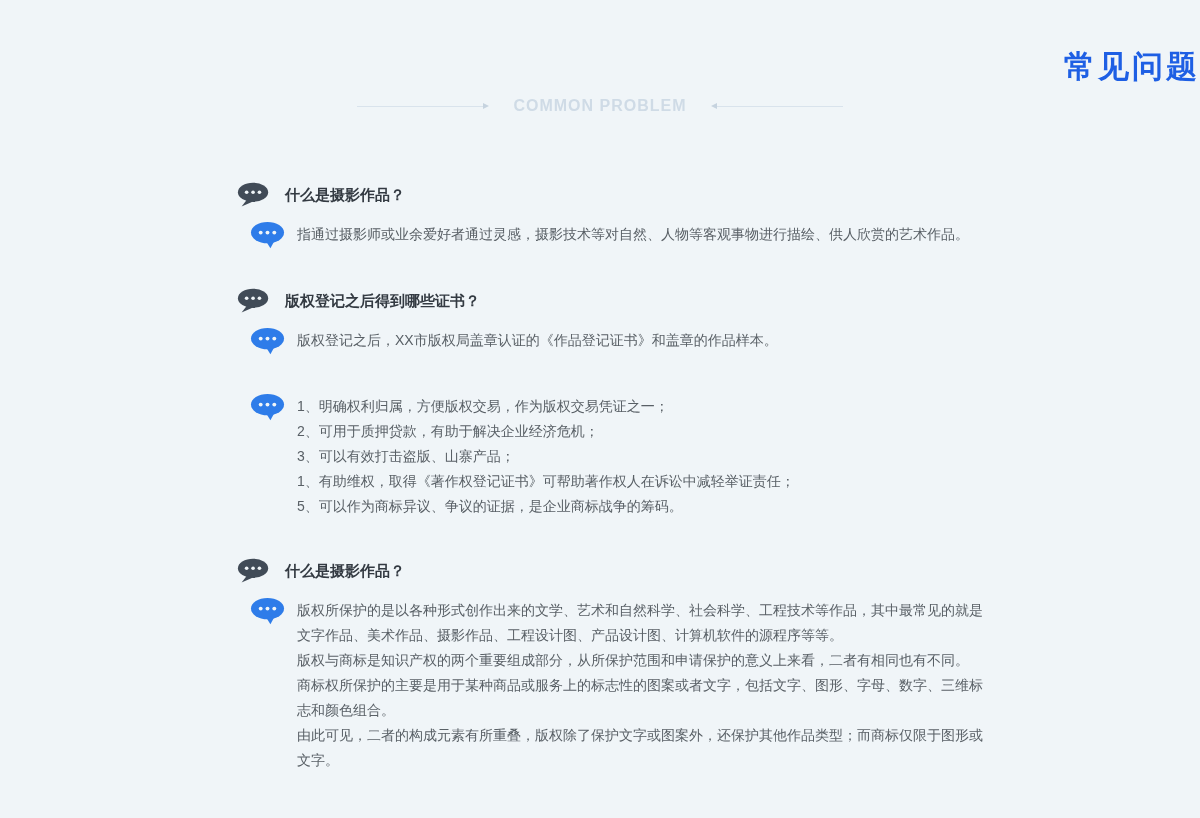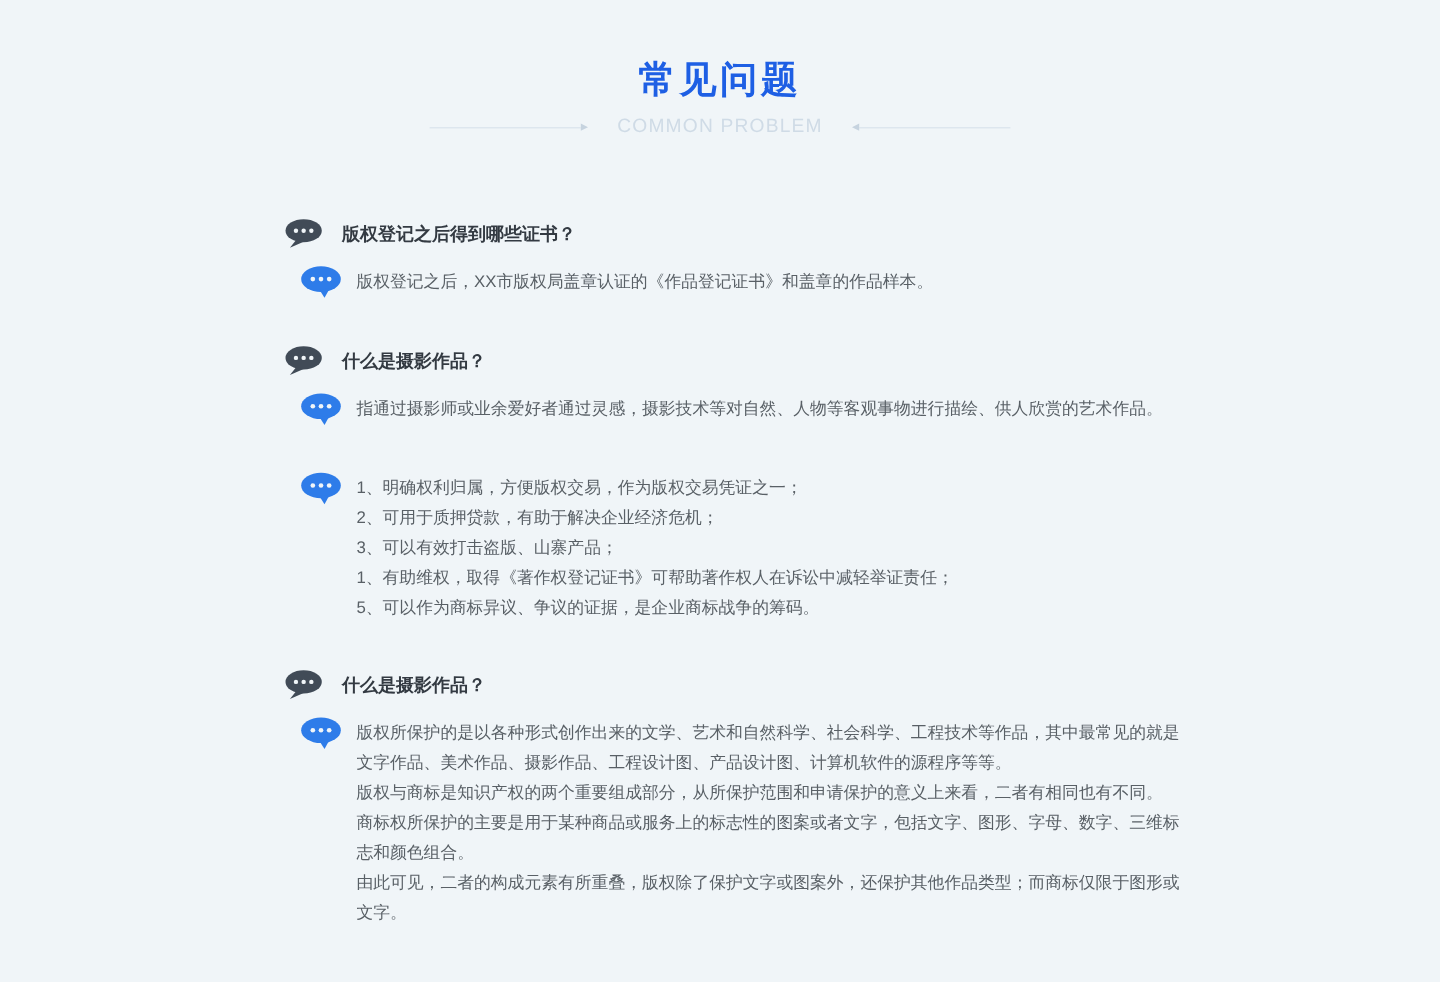--- a/index.html
+++ b/index.html
@@ -3,37 +3,37 @@
 <meta charset="utf-8">
 <style>
   * { margin:0; padding:0; box-sizing:border-box; }
   html,body { width:1200px; height:818px; }
   body {
     background:#f0f5f8;
     font-family:"Liberation Sans","DejaVu Sans",sans-serif;
     overflow:hidden;
   }
   
-  .header { padding-top:46px; text-align:center; }
+  .header { padding-top:46px; text-align:right; }
   .page-title {
     font-size:31px;
     font-weight:bold;
     letter-spacing:3px;
     color:#1e5fe4;
   }
   .subtitle-row {
     margin-top:9px;
     display:flex;
     align-items:center;
     justify-content:center;
     gap:30px;
   }
   .page-subtitle {
     font-size:16px;
-    font-weight:normal;
+    font-weight:bold;
     letter-spacing:1px;
     color:#cfdbe6;
   }
   .deco-line {
     width:126px;
     height:1px;
     background:#d9e3ec;
     position:relative;
   }
   .deco-line.left::after {
@@ -113,45 +113,45 @@
   </div>
 </div>
 
 <div class="faq-list">
 
   <div class="faq-item">
     <div class="q-row">
       <svg class="q-icon" width="33" height="28" viewBox="0 0 36 28">
           <use href="#bubble-q"></use>
         </svg>
-      <span class="q-text">版权登记之后得到哪些证书？</span>
+      <span class="q-text">什么是摄影作品？</span>
     </div>
     <div class="a-row">
       <svg class="a-icon" width="35" height="28" viewBox="0 0 36 28">
           <use href="#bubble-a"></use>
         </svg>
       <div class="a-text">
-        <div>版权登记之后，XX市版权局盖章认证的《作品登记证书》和盖章的作品样本。</div>
+        <div>指通过摄影师或业余爱好者通过灵感，摄影技术等对自然、人物等客观事物进行描绘、供人欣赏的艺术作品。</div>
       </div>
     </div>
   </div>
 
   <div class="faq-item">
     <div class="q-row">
       <svg class="q-icon" width="33" height="28" viewBox="0 0 36 28">
           <use href="#bubble-q"></use>
         </svg>
-      <span class="q-text">什么是摄影作品？</span>
+      <span class="q-text">版权登记之后得到哪些证书？</span>
     </div>
     <div class="a-row">
       <svg class="a-icon" width="35" height="28" viewBox="0 0 36 28">
           <use href="#bubble-a"></use>
         </svg>
       <div class="a-text">
-        <div>指通过摄影师或业余爱好者通过灵感，摄影技术等对自然、人物等客观事物进行描绘、供人欣赏的艺术作品。</div>
+        <div>版权登记之后，XX市版权局盖章认证的《作品登记证书》和盖章的作品样本。</div>
       </div>
     </div>
   </div>
 
   <div class="faq-item">
     <div class="a-row">
       <svg class="a-icon" width="35" height="28" viewBox="0 0 36 28">
           <use href="#bubble-a"></use>
         </svg>
       <div class="a-text">

